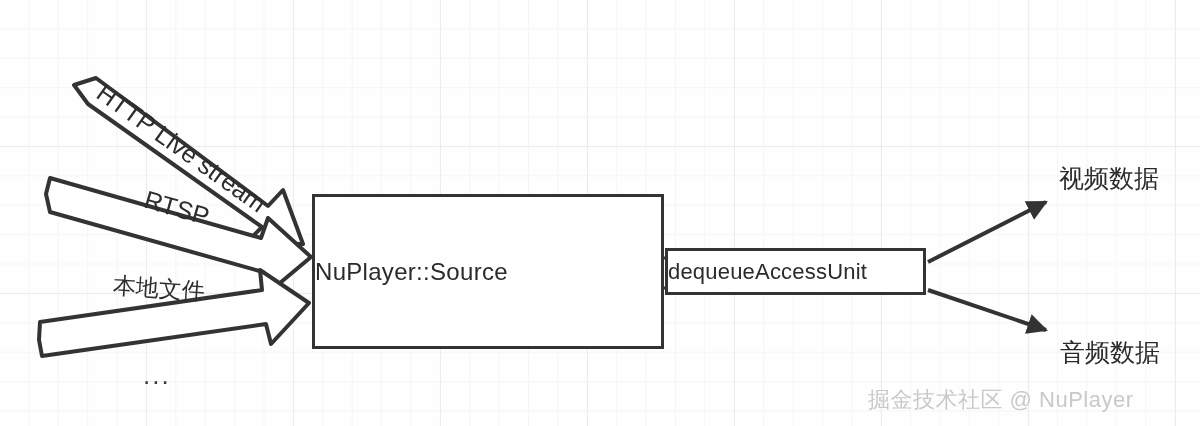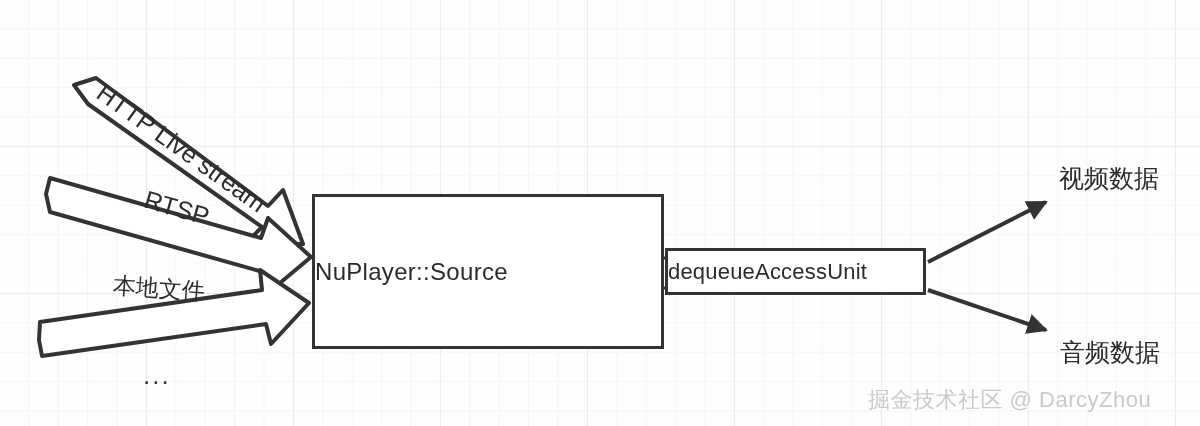--- a/index.html
+++ b/index.html
@@ -184,15 +184,15 @@
   <div class="edge-label" id="label-rtsp">RTSP</div>
 
   <div class="edge-label" id="label-local">本地文件</div>
 
   <div class="edge-label" id="label-ellipsis">...</div>
 
   <div class="out-label" id="label-video">视频数据</div>
 
   <div class="out-label" id="label-audio">音频数据</div>
 
-  <div id="watermark">掘金技术社区 @ DarcyZhou</div>
+  <div id="watermark">掘金技术社区 @ NuPlayer</div>
 
 </div>
 
 </body></html>

